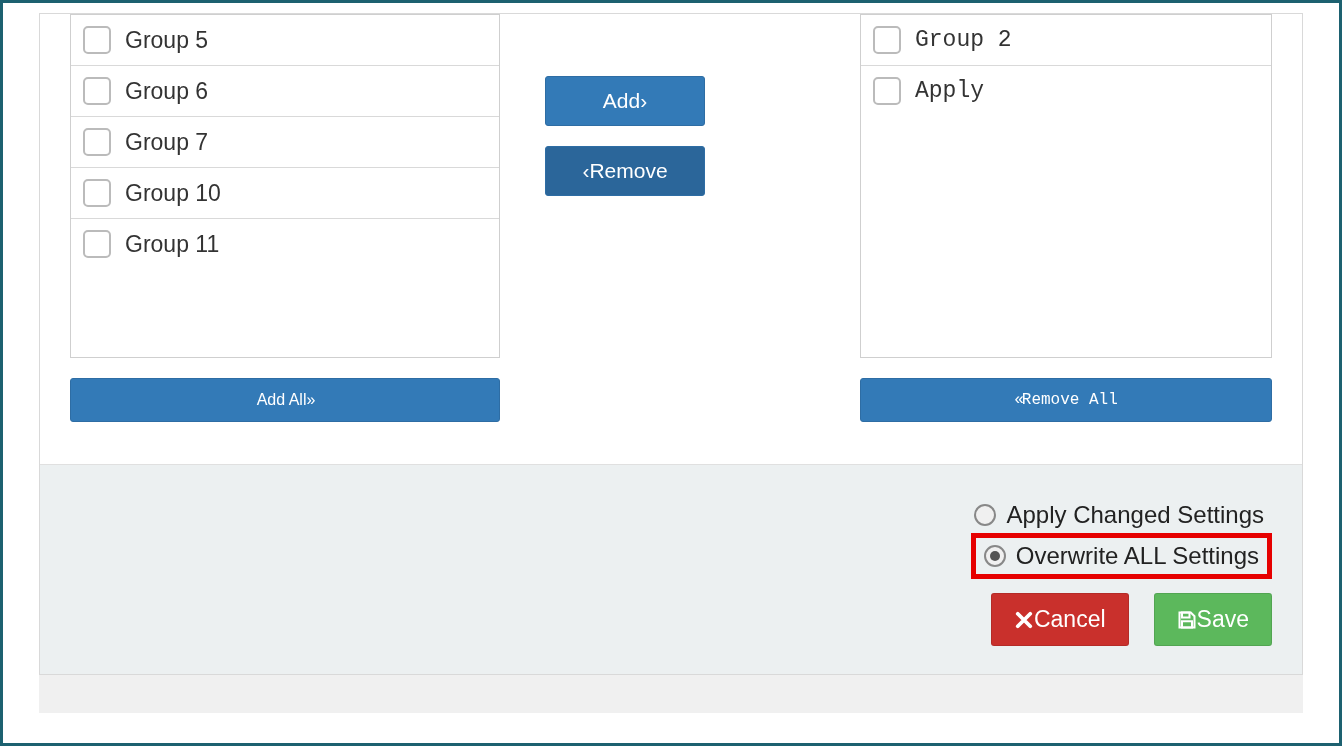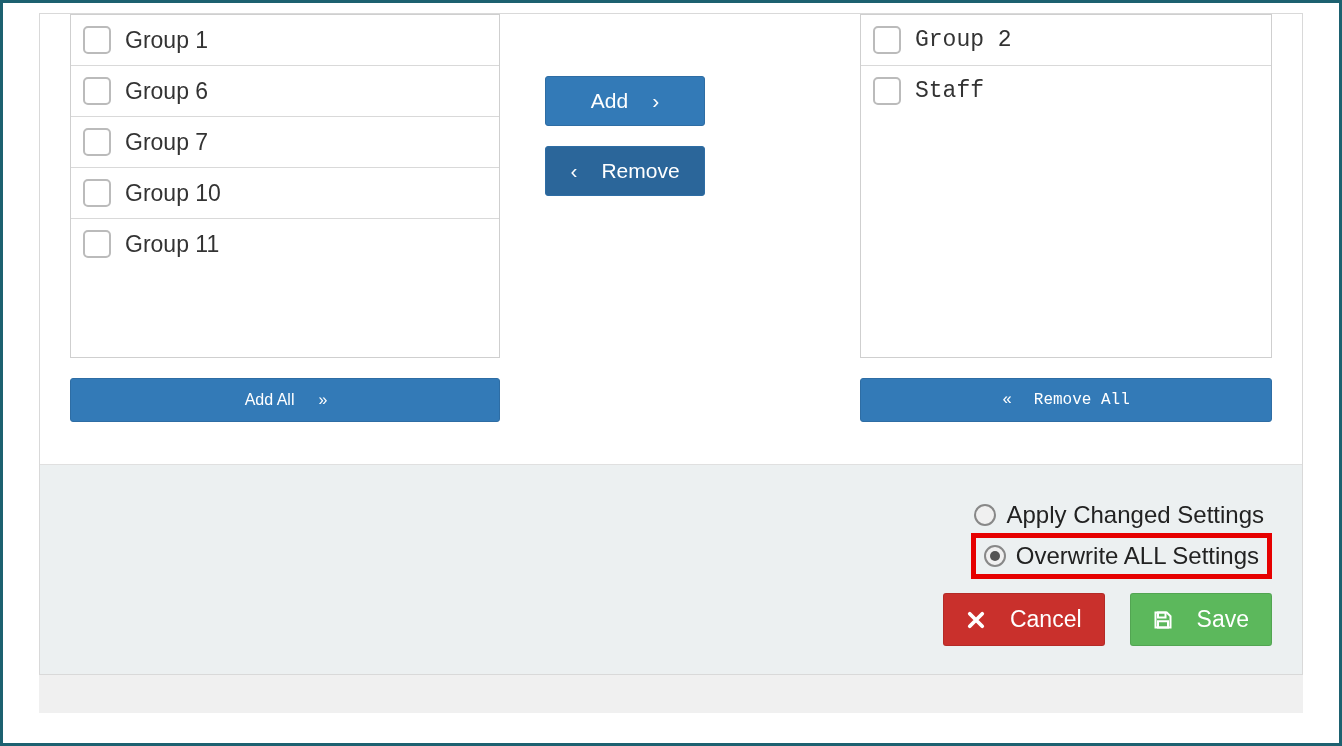--- a/index.html
+++ b/index.html
@@ -84,21 +84,21 @@
     height: 24px;
     border: 2px solid #bbb;
     border-radius: 5px;
     flex: 0 0 auto;
     background: #fff;
   }
   .btn {
     display: inline-flex;
     align-items: center;
     justify-content: center;
-    gap: 24px;
+    gap: 0;
     border-radius: 3px;
     cursor: pointer;
     font-size: 21px;
     color: #fff;
     border: 1px solid rgba(0,0,0,0.1);
     box-sizing: border-box;
   }
   .btn-blue {
     background: #337ab7;
     border-color: #2e6da4;
@@ -212,21 +212,21 @@
 <div class="frame">
   <div class="outer-panel">
     <div class="inner-panel">
 
       <div class="lists-area">
 
         <div class="col col-left">
           <div class="listbox" id="left-list">
               <div class="list-row">
                 <span class="chk"></span>
-                <span>Group 1</span>
+                <span>Group 5</span>
               </div>
               <div class="list-row">
                 <span class="chk"></span>
                 <span>Group 6</span>
               </div>
               <div class="list-row">
                 <span class="chk"></span>
                 <span>Group 7</span>
               </div>
               <div class="list-row">
@@ -256,21 +256,21 @@
         </div>
 
         <div class="col col-right">
           <div class="listbox listbox-right" id="right-list">
               <div class="list-row">
                 <span class="chk"></span>
                 <span>Group 2</span>
               </div>
               <div class="list-row">
                 <span class="chk"></span>
-                <span>Staff</span>
+                <span>Apply</span>
               </div>
             </div>
           <div class="btn btn-blue btn-wide">
             <span class="dbl-angle">«</span>
             <span>Remove All</span>
           </div>
         </div>
 
       </div>
 

